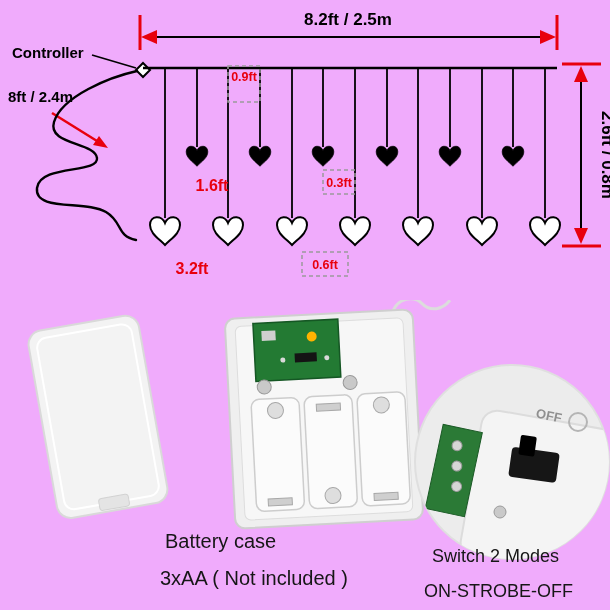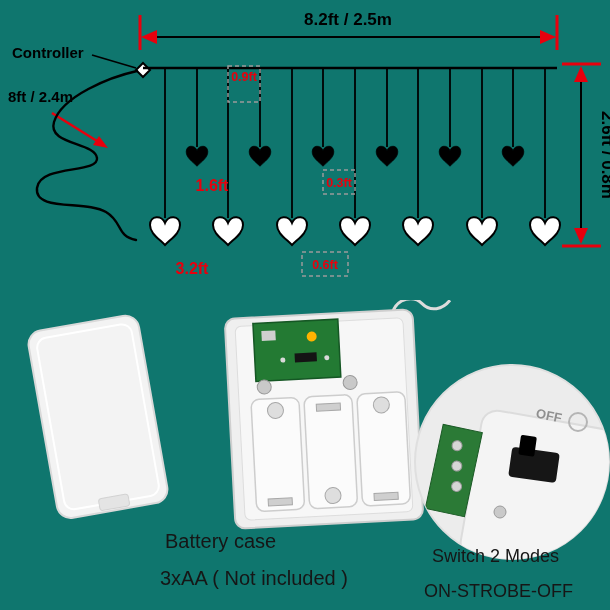--- a/index.html
+++ b/index.html
@@ -1,16 +1,16 @@
 <!DOCTYPE html>
 <html><head>
 <meta charset="utf-8">
 <style>
   html,body{margin:0;padding:0;background:#fff;}
-  .page{position:relative;width:610px;height:610px;background:#0f766e;overflow:hidden;
+  .page{position:relative;width:610px;height:610px;background:#f0abfc;overflow:hidden;
         font-family:"Liberation Sans",sans-serif;}
   svg{display:block;}
   text{font-family:"Liberation Sans",sans-serif;}
 
   
   .wire{stroke:#000;stroke-width:2.4;fill:none;}
   .lead{stroke:#000;stroke-width:2.4;fill:none;stroke-linecap:round;}
   .strand{stroke:#000;stroke-width:1.8;}
   .h-out{fill:#fff;stroke:#000;stroke-width:2;}
   .h-fill{fill:#000;stroke:#000;stroke-width:1;}

